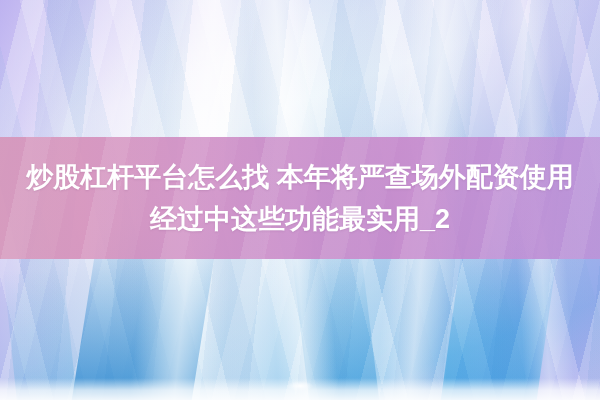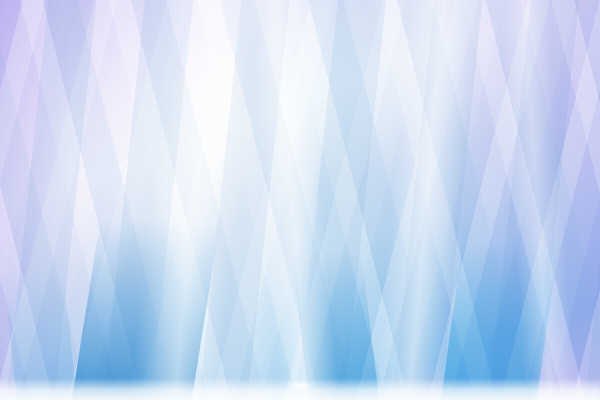--- a/index.html
+++ b/index.html
@@ -214,17 +214,21 @@
   <div class="wedge wedge-4"></div>
   <div class="wedge wedge-1"></div>
   <div class="wedge wedge-2"></div>
   <div class="wedge wedge-3"></div>
 
   <div class="streak streak-1"></div>
   <div class="streak streak-2"></div>
   <div class="streak streak-3"></div>
   <div class="streak streak-4"></div>
 
+  <div class="title-band">
+    <div class="band-facets"></div>
+    <div class="title-text">炒股杠杆平台怎么找 本年将严查场外配资使用经过中这些功能最实用_2</div>
+  </div>
 
   <div class="bottom-fade"></div>
   <div class="bottom-mark"></div>
 
 </div>
 
 </body></html>

